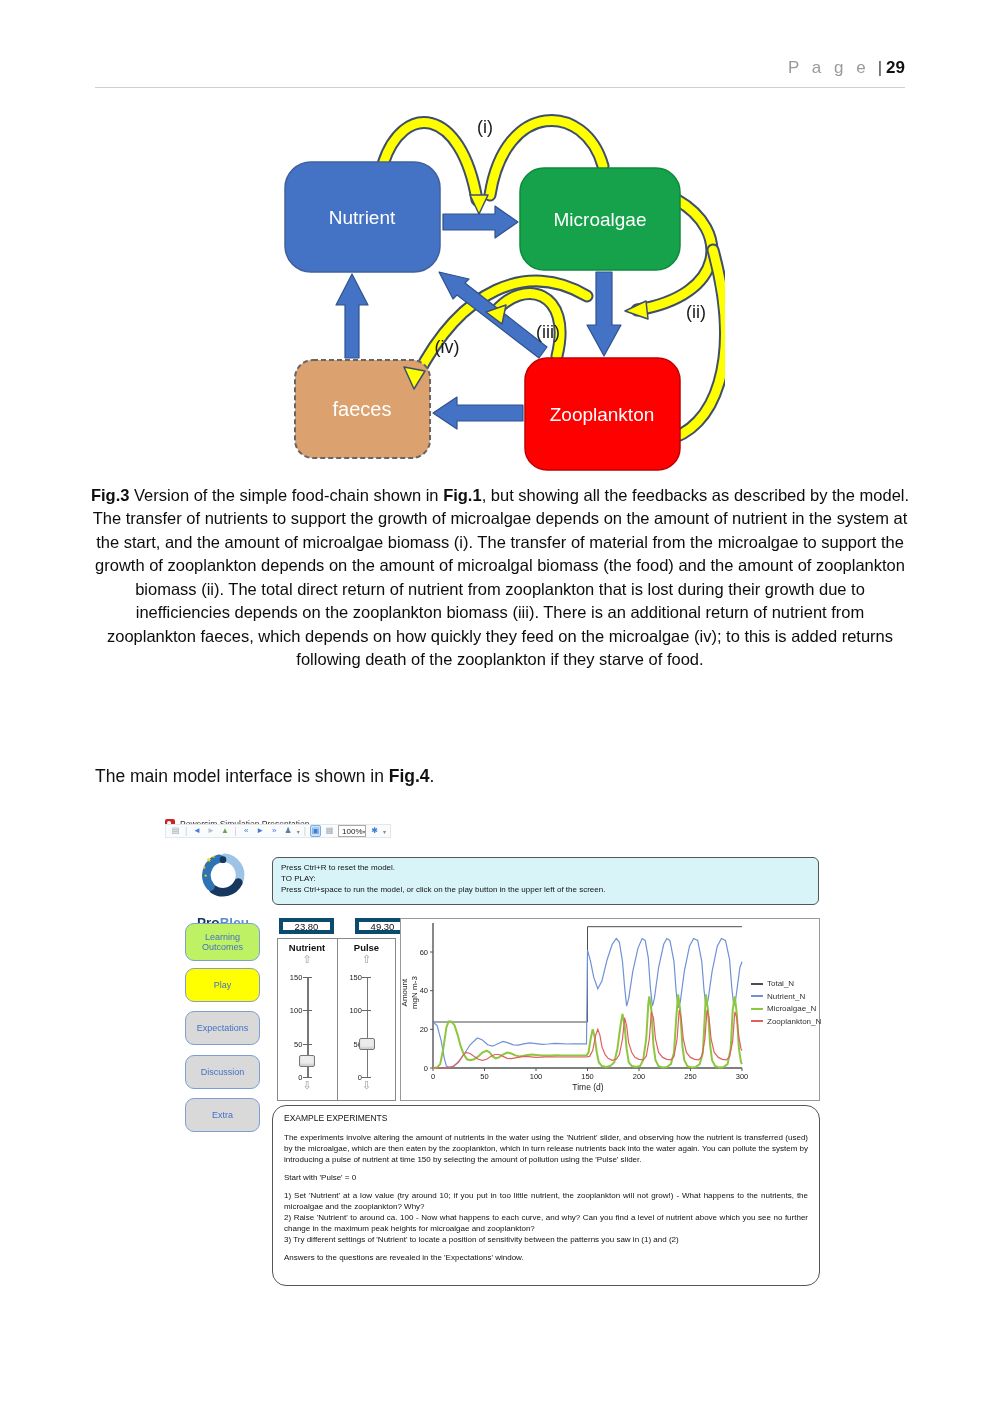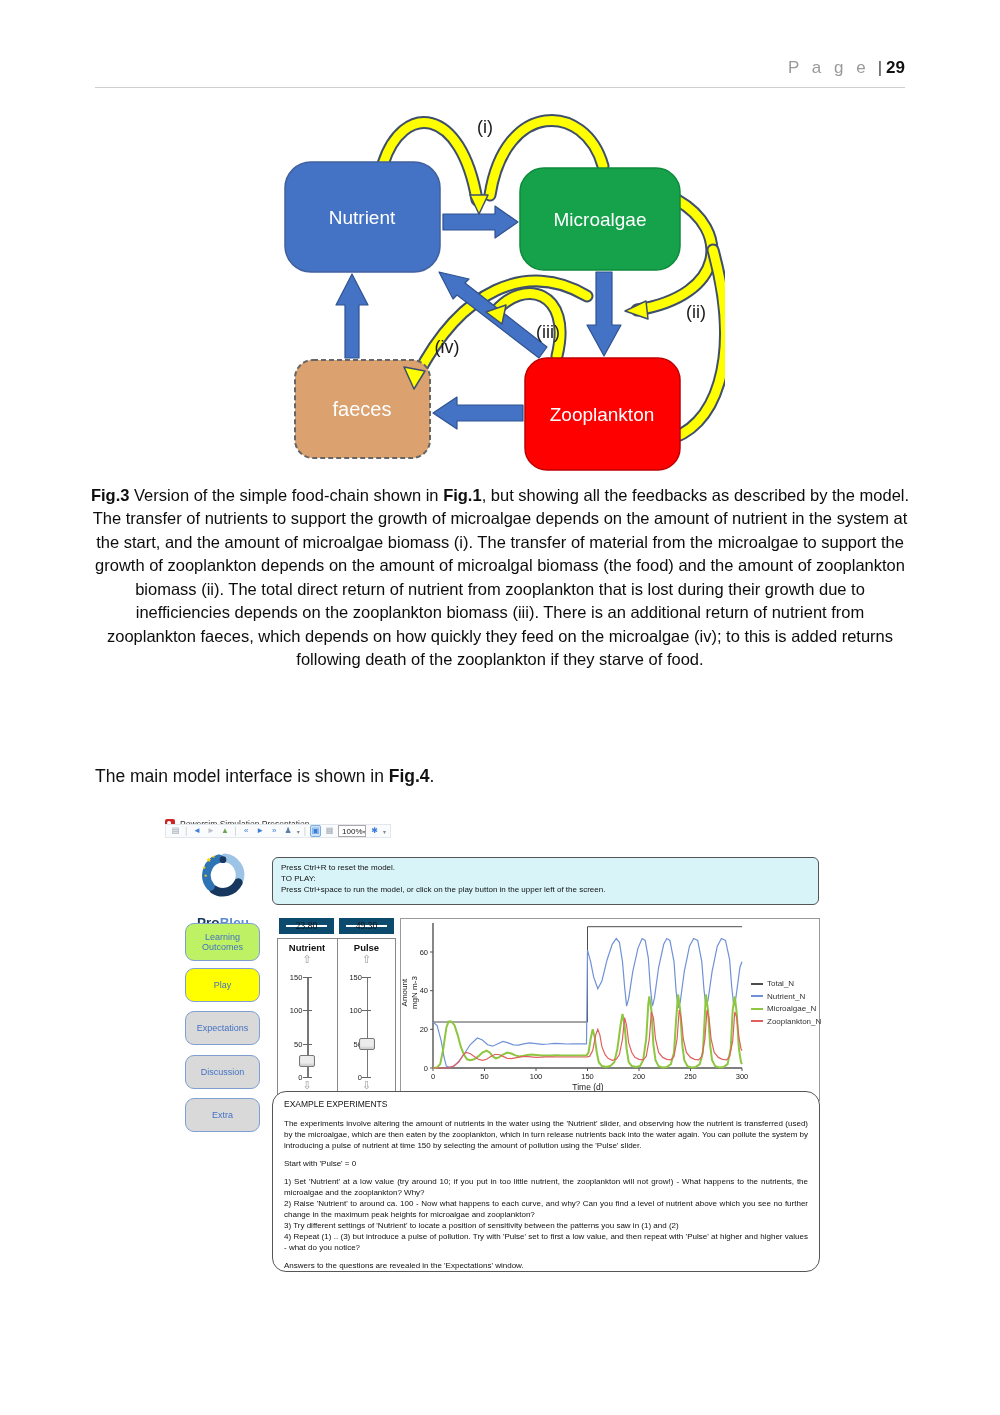--- a/index.html
+++ b/index.html
@@ -49,22 +49,22 @@
   .sb-btn { position:absolute; left:20px; width:75px; border:1px solid #7f9fd4; border-radius:9px;
             background:#d9d9d9; color:#4472c4; font-size:9px; display:flex; align-items:center;
             justify-content:center; text-align:center; line-height:1.15; cursor:pointer; padding:2px; }
 
   
   .toplay { position:absolute; left:107px; top:47px; width:547px; height:48px; background:#d8f4f9;
             border:1px solid #555; border-radius:6px; padding:4px 8px; font-size:8px; line-height:1.38; color:#111; }
 
   
   .sliders { position:absolute; left:112px; top:108px; width:119px; height:183px; }
-  .val-box { position:absolute; top:0; width:55px; height:16px; border:7px solid #0c4a6e; background:#fff;
-             font-size:9.5px; display:flex; align-items:center; justify-content:center; color:#111;font-family:Liberation Serif, serif; }
+  .val-box { position:absolute; top:0; width:55px; height:16px; border:4px solid #0c4a6e; background:#fff;
+             font-size:9.5px; display:flex; align-items:center; justify-content:center; color:#111; }
   .slider-frame { position:absolute; top:20px; left:0; width:119px; height:163px; border:1px solid #888; background:#fff; }
   .sl-col { position:absolute; top:0; width:58px; height:161px; }
   .sl-col.c2 { left:59px; border-left:1px solid #888; }
   .sl-label { position:absolute; top:3px; left:0; width:100%; text-align:center; font-weight:bold; font-size:9.5px; color:#111; }
   .sl-up, .sl-down { position:absolute; left:50%; margin-left:-7px; width:14px; text-align:center;
                      font-size:11px; color:#999; cursor:pointer; }
   .sl-up { top:14px; } .sl-down { top:140px; }
   .sl-track { position:absolute; left:50%; top:38px; width:1.5px; height:100px; background:#777; }
   .sl-tickline { position:absolute; width:9px; height:1px; background:#666; left:50%; margin-left:-4.5px; }
   .sl-ticknum { position:absolute; right:58%; font-size:7.5px; color:#222; }
@@ -75,21 +75,21 @@
   .chartpanel { position:absolute; left:235px; top:108px; width:420px; height:183px; border:1px solid #999; background:#fff; }
   .ylab { position:absolute; left:-46px; top:64px; width:110px; text-align:center; font-size:8px; color:#222;
           line-height:1.2; transform:rotate(-90deg); }
   .xlab { position:absolute; left:32px; width:310px; top:163px; text-align:center; font-size:8.5px; color:#222; }
   .legend { position:absolute; left:350px; top:60px; }
   .legend-row { display:flex; align-items:center; margin-bottom:3.5px; }
   .legend-swatch { width:12px; height:2px; margin-right:4px; }
   .legend-row span.nm { font-size:8px; color:#333; }
 
   
-  .experiments { position:absolute; left:107px; top:281px; width:548px; height:181px; border:1.5px solid #555;
+  .experiments { position:absolute; left:107px; top:295px; width:548px; height:181px; border:1.5px solid #555;
                  border-radius:14px; background:#fff; padding:7px 11px; font-size:8px; line-height:1.38; color:#111; }
   .experiments .ti { margin-bottom:7px; font-size:8.5px; }
   .experiments p { text-align:justify; }
   .experiments .gap { height:7px; }
 </style>
 </head>
 <body>
 
 <div class="page">
 
@@ -206,21 +206,21 @@
     <div class="sb-btn" style="top: 288px; height: 34px; background: rgb(217, 217, 217);">Extra</div>
 
     <div class="toplay">
       <div>Press Ctrl+R to reset the model.</div>
       <div>TO PLAY:</div>
       <div>Press Ctrl+space to run the model, or click on the play button in the upper left of the screen.</div>
     </div>
 
     <div class="sliders">
       <div class="val-box" style="left:2px;">23.80</div>
-      <div class="val-box" style="left:62px;">49.30</div>
+      <div class="val-box" style="left:78px;">49.30</div>
       <div class="slider-frame">
         <div class="sl-col c1" style="left:0;">
           <div class="sl-label">Nutrient</div>
           <div class="sl-up">⇧</div>
           <div class="sl-track"></div>
           <div class="sl-tickline" style="top:38px;"></div>
             <div class="sl-ticknum" style="top:34px;">150</div>
           <div class="sl-tickline" style="top:71px;"></div>
             <div class="sl-ticknum" style="top:67px;">100</div>
           <div class="sl-tickline" style="top:105px;"></div>
@@ -306,19 +306,18 @@
 
     <div class="experiments">
       <div class="ti">EXAMPLE EXPERIMENTS</div>
       <p>The experiments involve altering the amount of nutrients in the water using the 'Nutrient' slider, and observing how the nutrient is transferred (used) by the microalgae, which are then eaten by the zooplankton, which in turn release nutrients back into the water again. You can pollute the system by introducing a pulse of nutrient at time 150 by selecting the amount of pollution using the 'Pulse' slider.</p>
       <div class="gap"></div>
       <p>Start with 'Pulse' = 0</p>
       <div class="gap"></div>
       <p>1) Set 'Nutrient' at a low value (try around 10; if you put in too little nutrient, the zooplankton will not grow!) - What happens to the nutrients, the microalgae and the zooplankton? Why?</p>
       <p>2) Raise 'Nutrient' to around ca. 100 - Now what happens to each curve, and why? Can you find a level of nutrient above which you see no further change in the maximum peak heights for microalgae and zooplankton?</p>
       <p>3) Try different settings of 'Nutrient' to locate a position of sensitivity between the patterns you saw in (1) and (2)</p>
-      <p>4) Repeat (1) .. (3) but introduce a pulse of pollution. Try with 'Pulse' set to first a low value, and then repeat with 'Pulse' at higher and higher values - what do you notice?</p>
       <div class="gap"></div>
       <p>Answers to the questions are revealed in the 'Expectations' window.</p>
     </div>
 
   </div>
 </div>
 
 </body></html>

